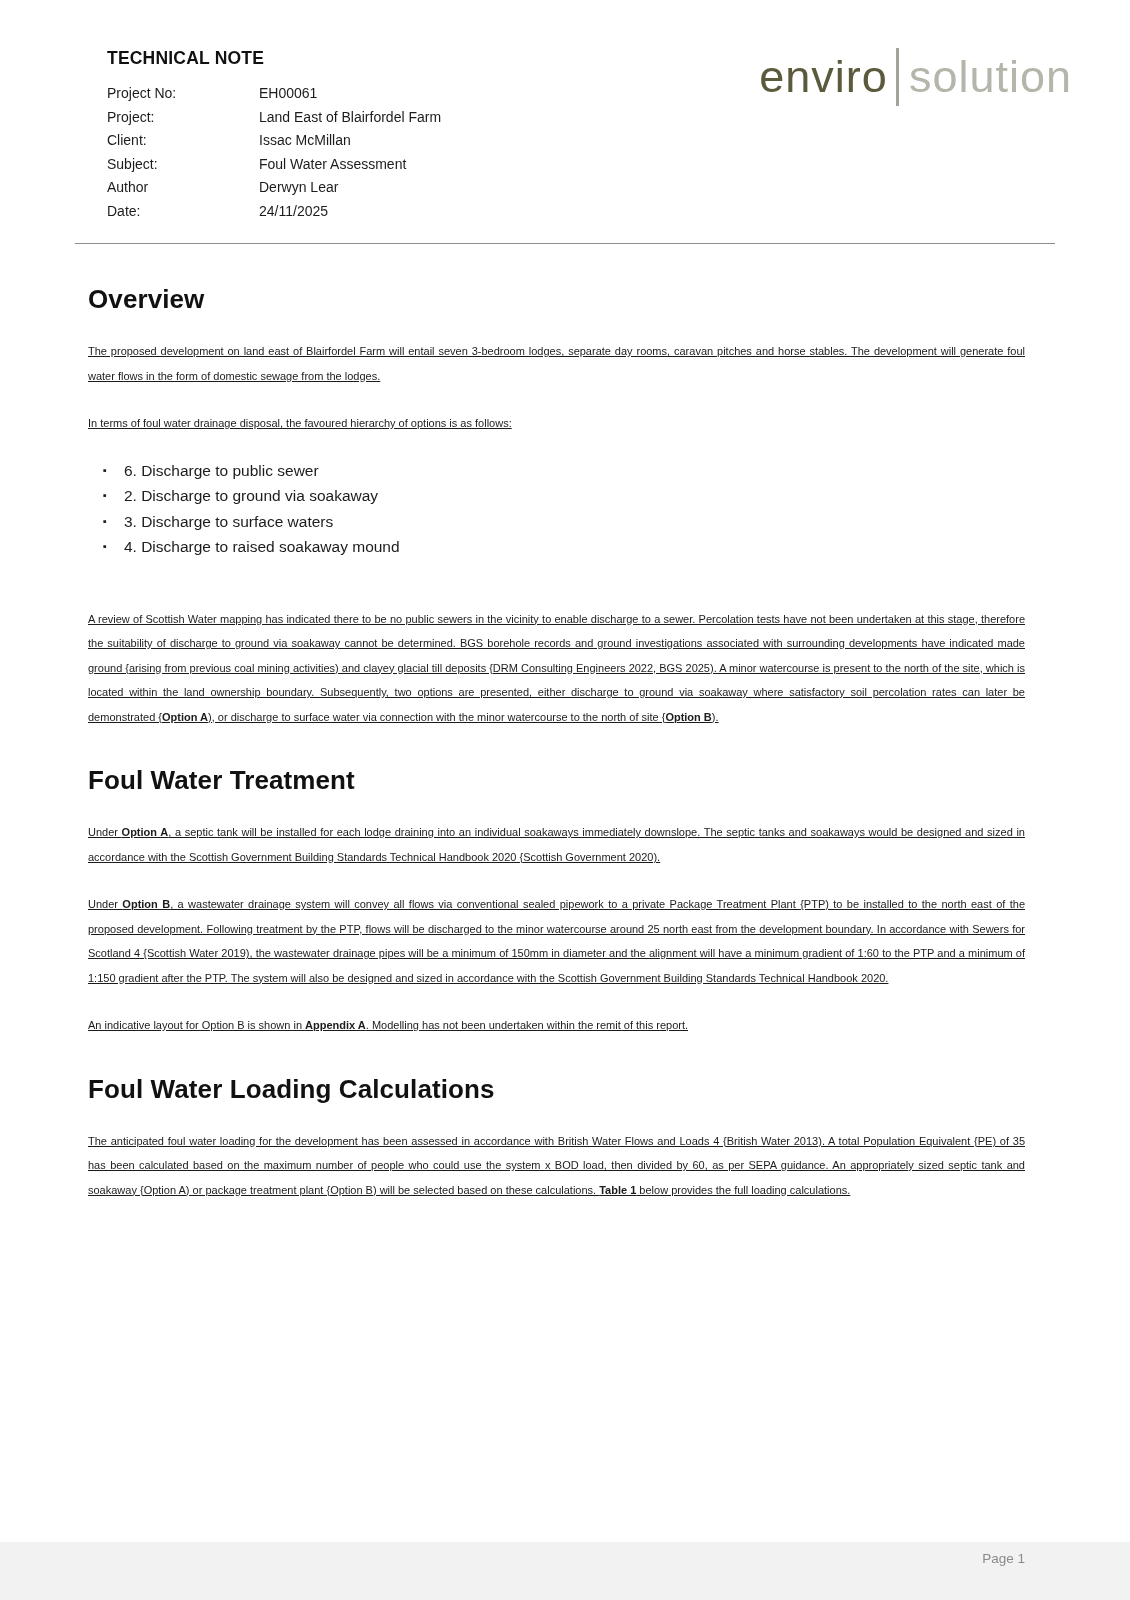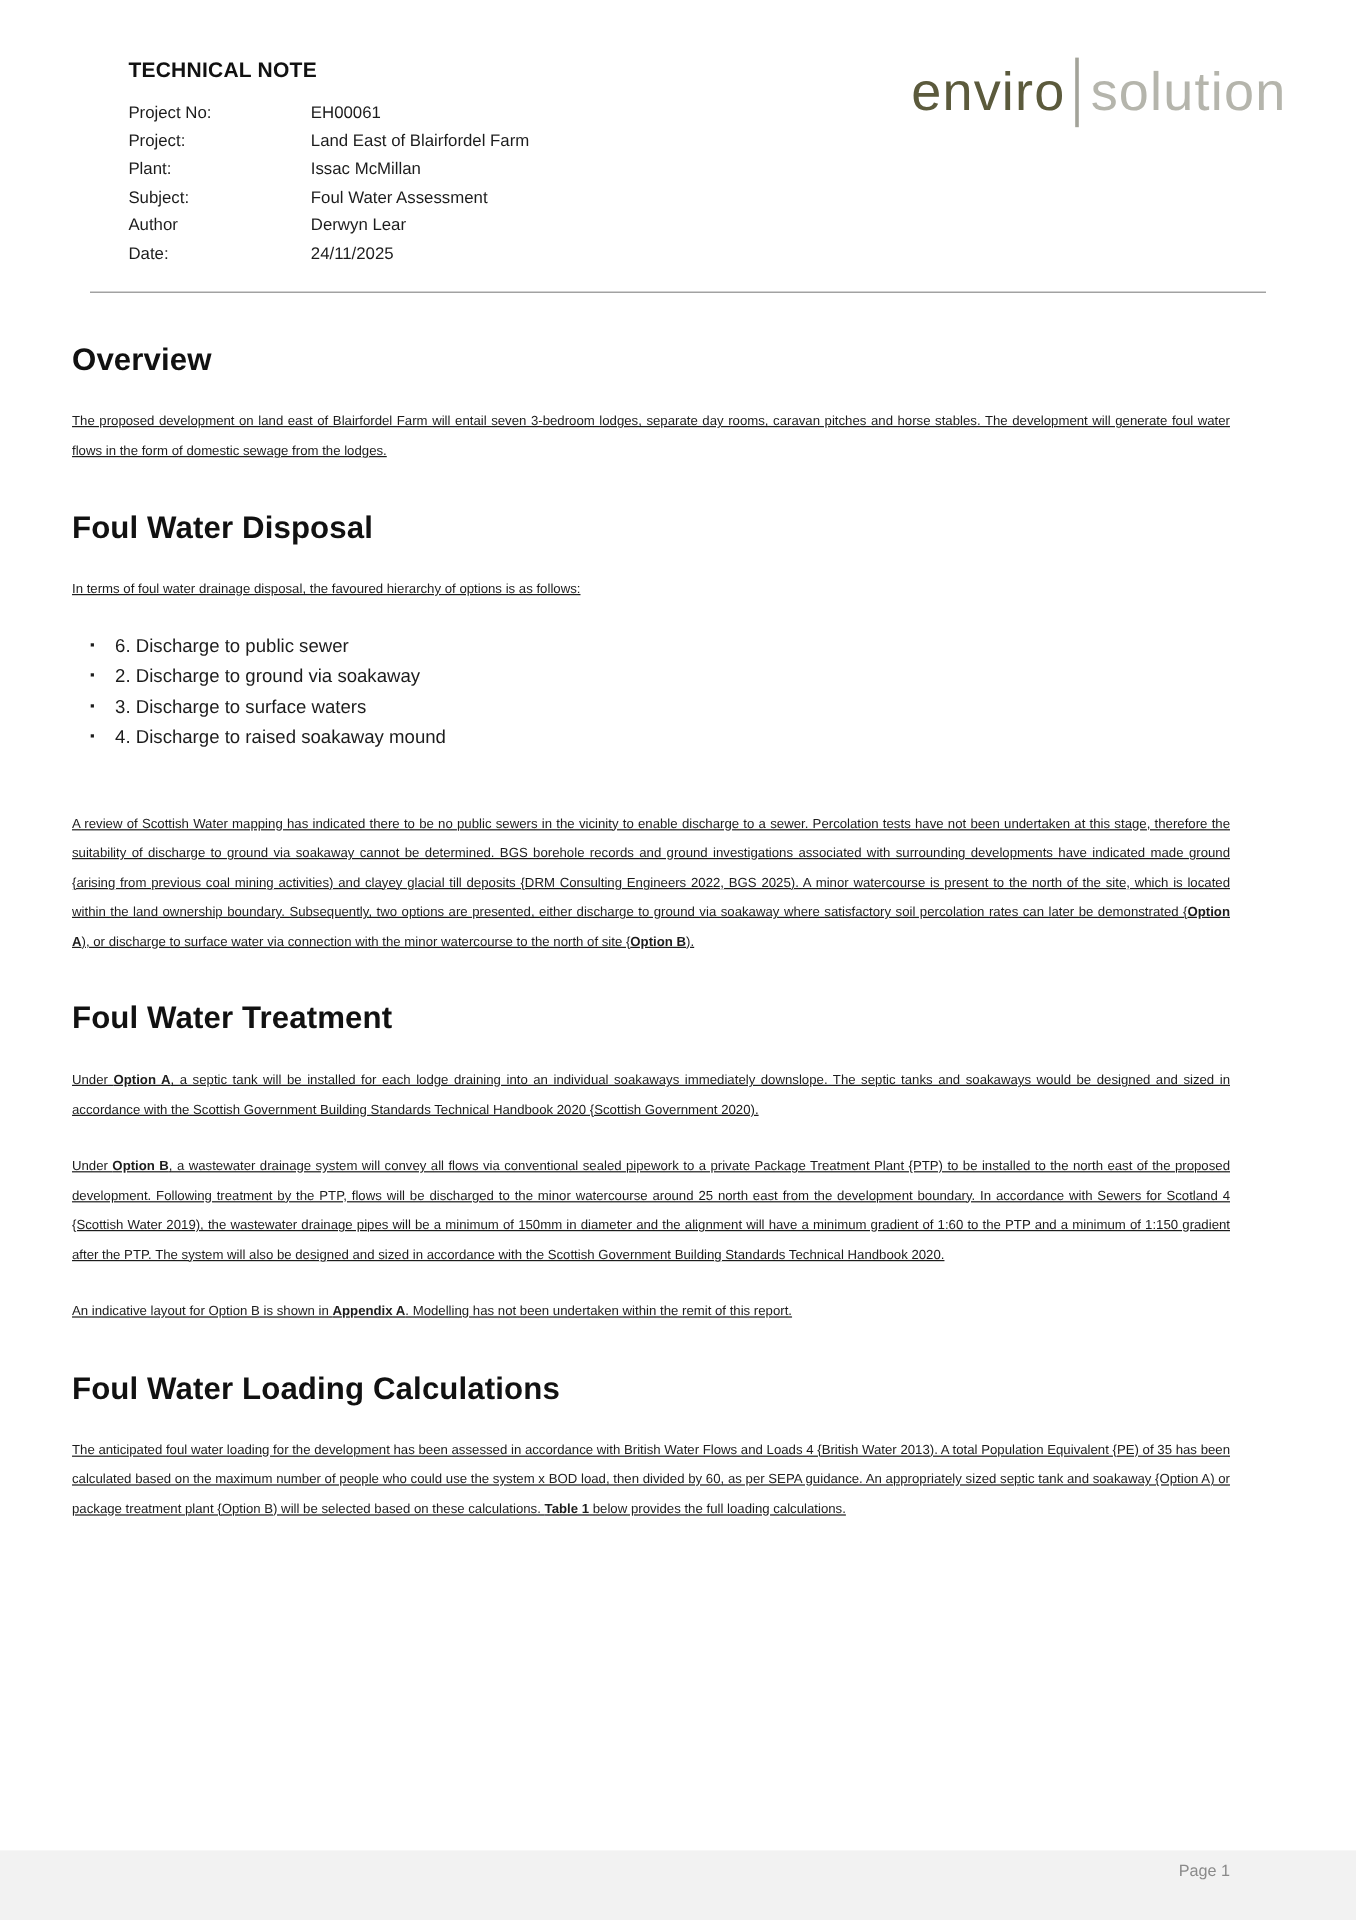--- a/index.html
+++ b/index.html
@@ -61,21 +61,21 @@
     color: var(--logo-solution, #b5b5ac);
   }
 
   hr.divider {
     border: none;
     border-top: 1.5px solid #8c8c8c;
     margin: 20px 75px 4px 75px;
   }
 
   
-  .content { padding: 0 105px 0 60px; margin-top: 40px; }
+  .content { padding: 0 105px 0 88px; margin-top: 40px; }
   h2.section-heading {
     font-size: 26px;
     font-weight: bold;
     color: #111111;
     margin: 36px 0 24px 0;
     letter-spacing: 0.1px;
   }
   p.body-text {
     font-size: 11px;
     line-height: 24.5px;
@@ -130,21 +130,21 @@
 
       <div class="meta-row">
         <span class="meta-label">Project No:</span>
         <span class="meta-value">EH00061</span>
       </div>
       <div class="meta-row">
         <span class="meta-label">Project:</span>
         <span class="meta-value">Land East of Blairfordel Farm</span>
       </div>
       <div class="meta-row">
-        <span class="meta-label">Plant:</span>
+        <span class="meta-label">Client:</span>
         <span class="meta-value">Issac McMillan</span>
       </div>
       <div class="meta-row">
         <span class="meta-label">Subject:</span>
         <span class="meta-value">Foul Water Assessment</span>
       </div>
       <div class="meta-row">
         <span class="meta-label">Author</span>
         <span class="meta-value">Derwyn Lear</span>
       </div>
@@ -164,21 +164,20 @@
   <hr class="divider">
 
   <main class="content">
 
     <section>
       <h2 class="section-heading">Overview</h2>
       <p class="body-text"><span>The proposed development on land east of Blairfordel Farm will entail seven 3-bedroom lodges, separate day rooms, caravan pitches and horse stables. The development will generate foul water flows in the form of domestic sewage from the lodges.</span></p>
     </section>
 
     <section>
-      <h2 class="section-heading">Foul Water Disposal</h2>
       <p class="body-text"><span>In terms of foul water drainage disposal, the favoured hierarchy of options is as follows:</span></p>
       <ul class="bullet-list">
         <li>6. Discharge to public sewer</li>
         <li>2. Discharge to ground via soakaway</li>
         <li>3. Discharge to surface waters</li>
         <li>4. Discharge to raised soakaway mound</li>
       </ul>
       <p class="body-text mt-lg"><span>A review of Scottish Water mapping has indicated there to be no public sewers in the vicinity to enable discharge to a sewer. Percolation tests have not been undertaken at this stage, therefore the suitability of discharge to ground via soakaway cannot be determined. BGS borehole records and ground investigations associated with surrounding developments have indicated made ground {arising from previous coal mining activities) and clayey glacial till deposits {DRM Consulting Engineers 2022, BGS 2025). A minor watercourse is present to the north of the site, which is located within the land ownership boundary. Subsequently, two options are presented, either discharge to ground via soakaway where satisfactory soil percolation rates can later be demonstrated {</span><strong>Option A</strong><span>), or discharge to surface water via connection with the minor watercourse to the north of site {</span><strong>Option B</strong><span>).</span></p>
     </section>
 

